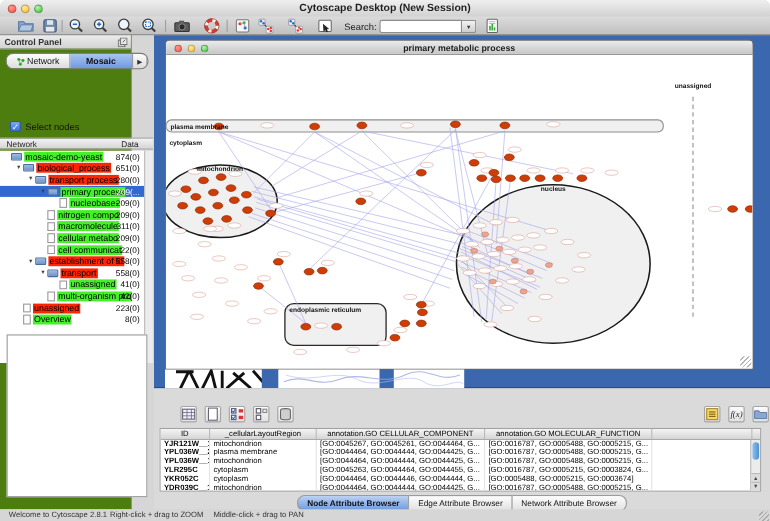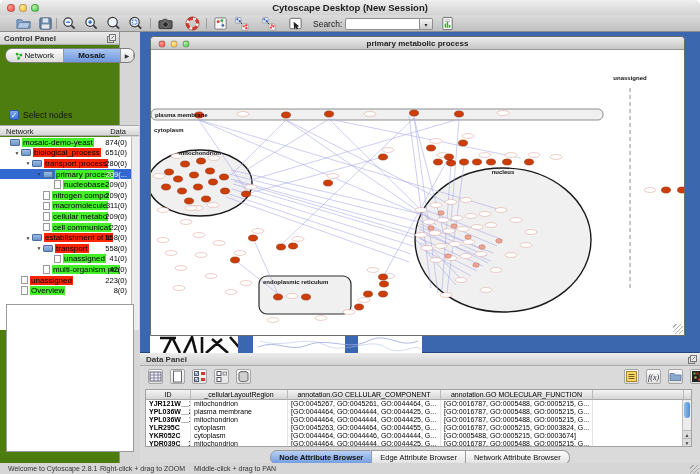--- a/index.html
+++ b/index.html
@@ -71,21 +71,21 @@
             border-bottom:1px solid #979797;border-radius:4px 4px 0 0;}
   .nettitle .tl{top:3px;transform:scale(.85);}
   .nettitle .wtitle{font-size:8px;top:2px;}
   .netcontent{position:absolute;left:0;top:13px;width:533px;height:285px;background:#fff;overflow:hidden;}
   .grip{position:absolute;right:1px;bottom:1px;width:10px;height:10px;
         background:repeating-linear-gradient(135deg,transparent 0 2px,#b5b5b5 2px 3px);}
   
   .dpanel{position:absolute;left:140px;top:353px;width:560px;height:110px;background:#dadada;}
   .dphead{position:absolute;left:0;top:0;right:0;height:13px;background:linear-gradient(#ececec,#d0d0d0);
           border-bottom:1px solid #ababab;font-size:8px;font-weight:bold;color:#333;padding:2px 0 0 6px;}
-  .dptool{position:absolute;left:0;top:13px;right:0;height:22px;}
+  .dptool{position:absolute;left:16px;top:13px;right:0;height:22px;}
   .dpico{position:absolute;top:3px;width:15px;height:15px;border:1px solid #a5a5a5;border-radius:2px;background:linear-gradient(#fbfbfb,#e2e2e2);}
   .dpico svg{width:13px;height:13px;display:block;margin:0 auto;}
   .dtable{position:absolute;left:5px;top:36px;width:547px;height:58px;background:#fff;border:1px solid #a2a2a2;font-size:7px;color:#000;overflow:hidden;}
   .dthead{display:flex;height:10px;background:linear-gradient(#f4f4f4,#d6d6d6);border-bottom:1px solid #aaa;}
   .dthead div{border-right:1px solid #bbb;text-align:center;padding-top:1px;overflow:hidden;white-space:nowrap;}
   .dtrow{display:flex;height:8px;line-height:8px;}
   .dtrow div{border-right:1px solid #e4e4e4;padding-left:3px;overflow:hidden;white-space:nowrap;}
   .dtrow div:first-child{font-weight:bold;}
   .dtsb{position:absolute;right:0;top:10px;bottom:0;width:9px;background:#ececec;border-left:1px solid #bbb;}
   .dtsb .thumb{position:absolute;left:1px;top:2px;width:6px;height:16px;border-radius:3px;background:linear-gradient(90deg,#8fc1ea,#4a90d8);}
@@ -568,30 +568,20 @@
             <text x="352" y="124" font-size="6" font-weight="bold" fill="#111" text-anchor="middle" font-family="&quot;Liberation Sans&quot;,sans-serif">nucleus</text>
             <text x="112" y="234" font-size="6" font-weight="bold" fill="#111" text-anchor="start" font-family="&quot;Liberation Sans&quot;,sans-serif">endoplasmic reticulum</text>
             <text x="479" y="30" font-size="6" font-weight="bold" fill="#111" text-anchor="middle" font-family="&quot;Liberation Sans&quot;,sans-serif">unassigned</text>
           </svg>
       </div>
       <div class="grip"></div>
     </div>
   </div>
 
   <div class="dpanel">
-    <div class="dphead">
-      <span>Data Panel</span>
-      <span class="floatico">
-        <svg viewBox="0 0 9 9">
-            <rect x=".5" y="2.5" width="6" height="6" fill="none" stroke="#777"></rect>
-            <rect x="2.5" y=".5" width="6" height="6" fill="#e8e8e8" stroke="#777"></rect>
-            <path d="M4.5 4.5L7 2" stroke="#555" stroke-width=".8"></path>
-          </svg>
-        </span>
-    </div>
     <div class="dptool">
       <span class="dpico" style="left:8px">
         <svg viewBox="0 0 13 13">
             <rect x="1" y="2" width="11" height="9" fill="#eef" stroke="#667"></rect>
             <path d="M1 5h11M1 8h11M5 2v9M9 2v9" stroke="#667" stroke-width=".7"></path>
           </svg>
         </span>
       <span class="dpico" style="left:30px">
         <svg viewBox="0 0 13 13">
             <rect x="2.5" y="1" width="8" height="11" fill="#fff" stroke="#667"></rect>

